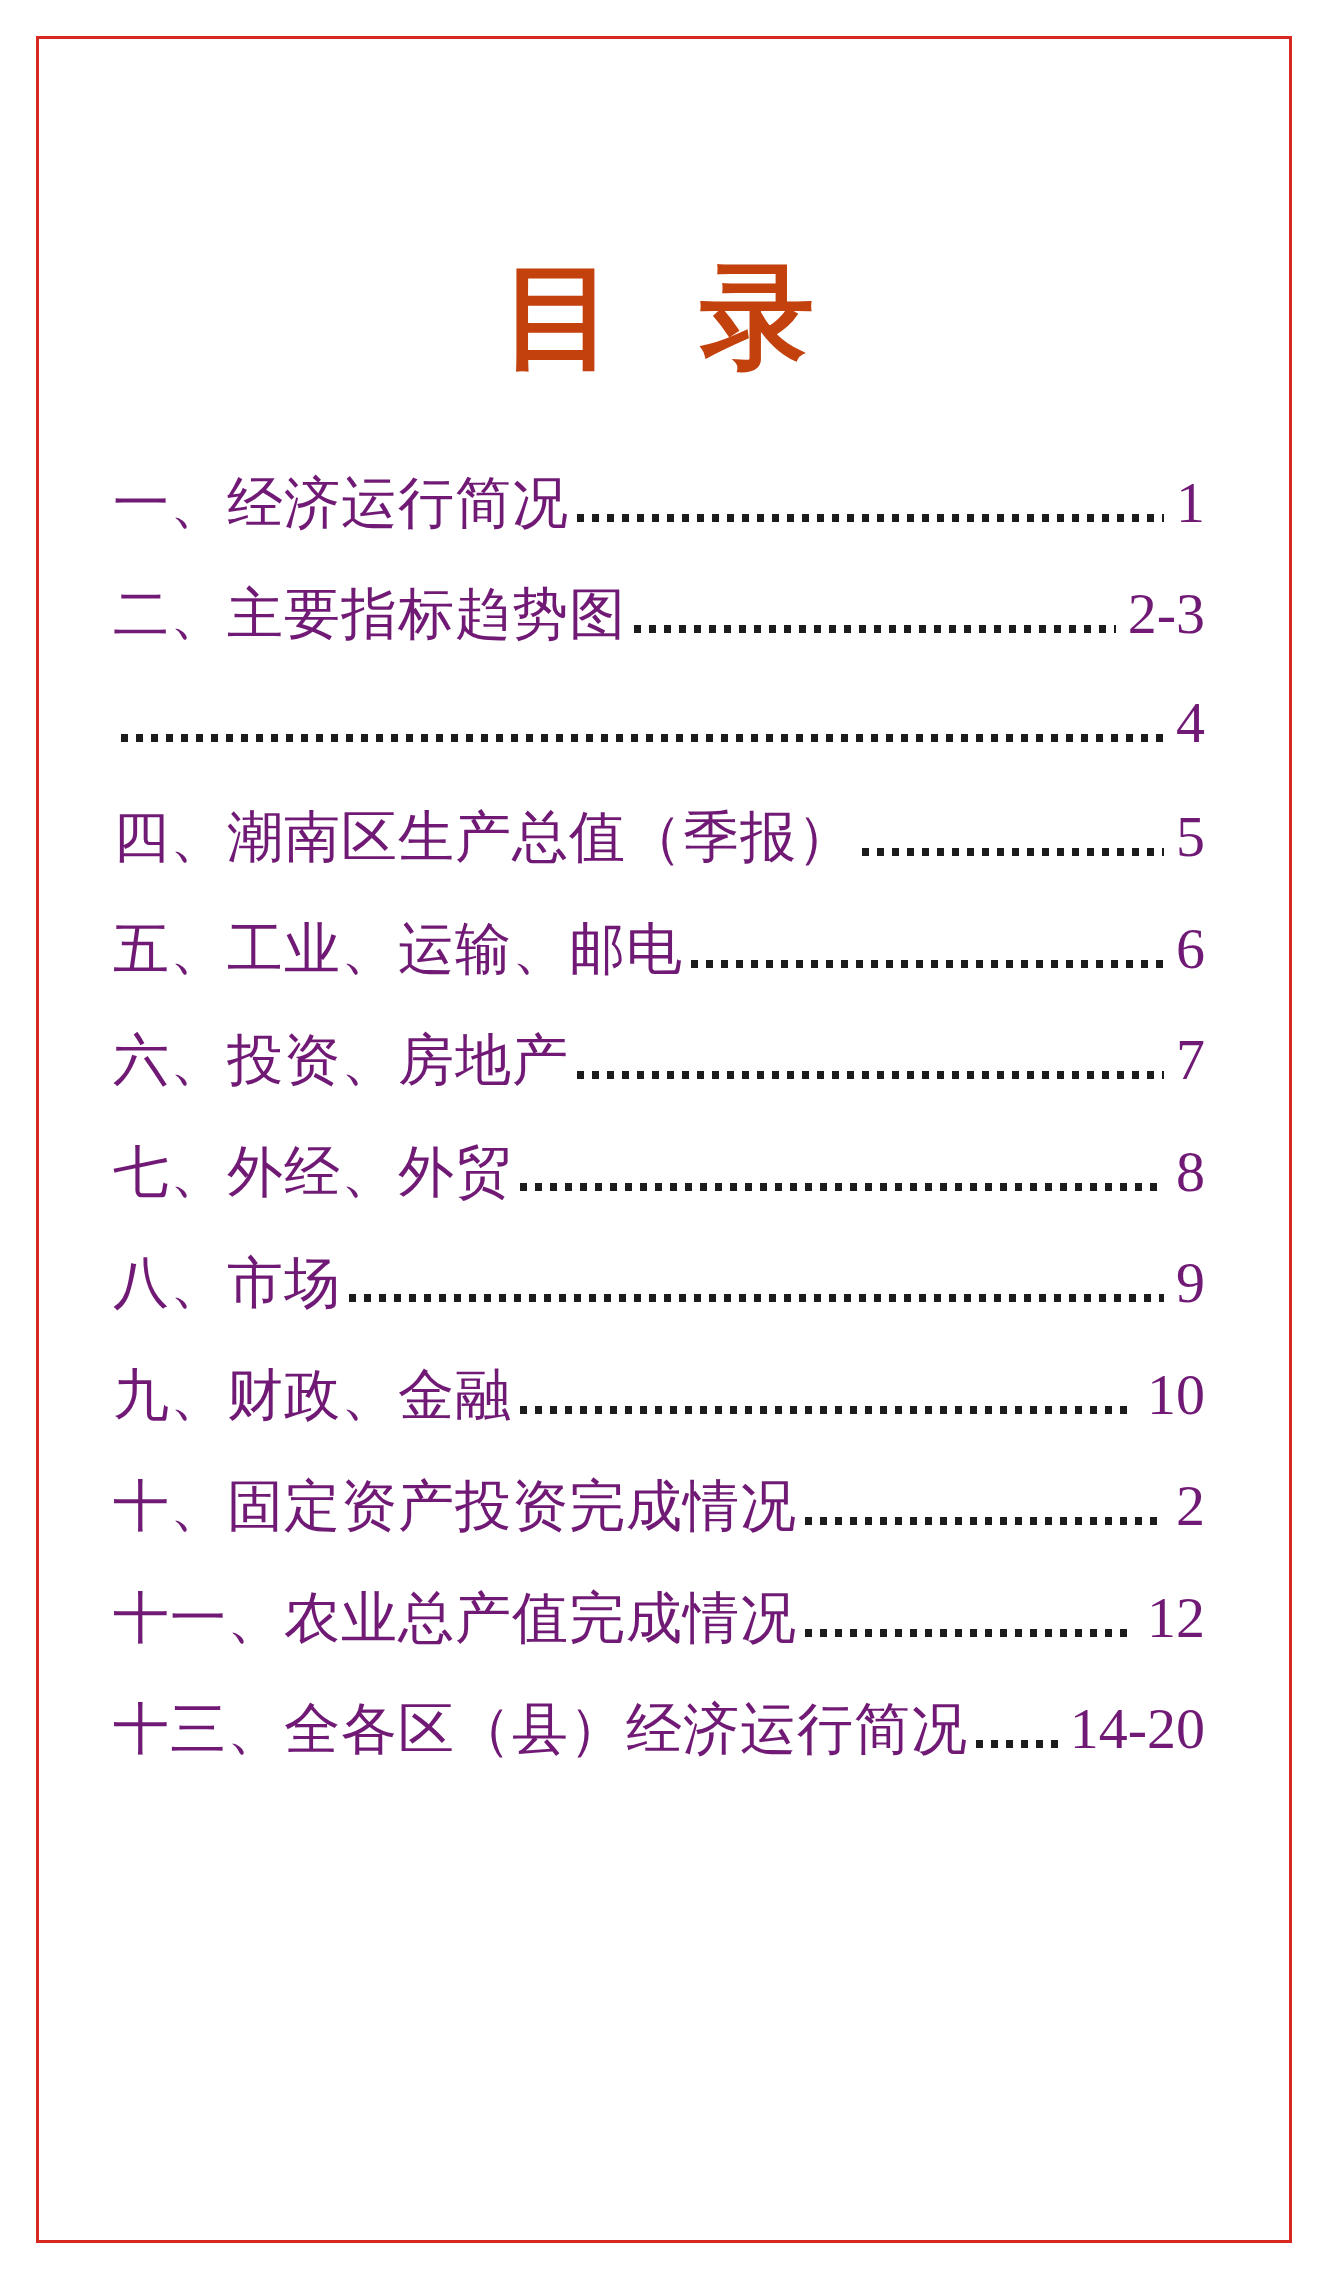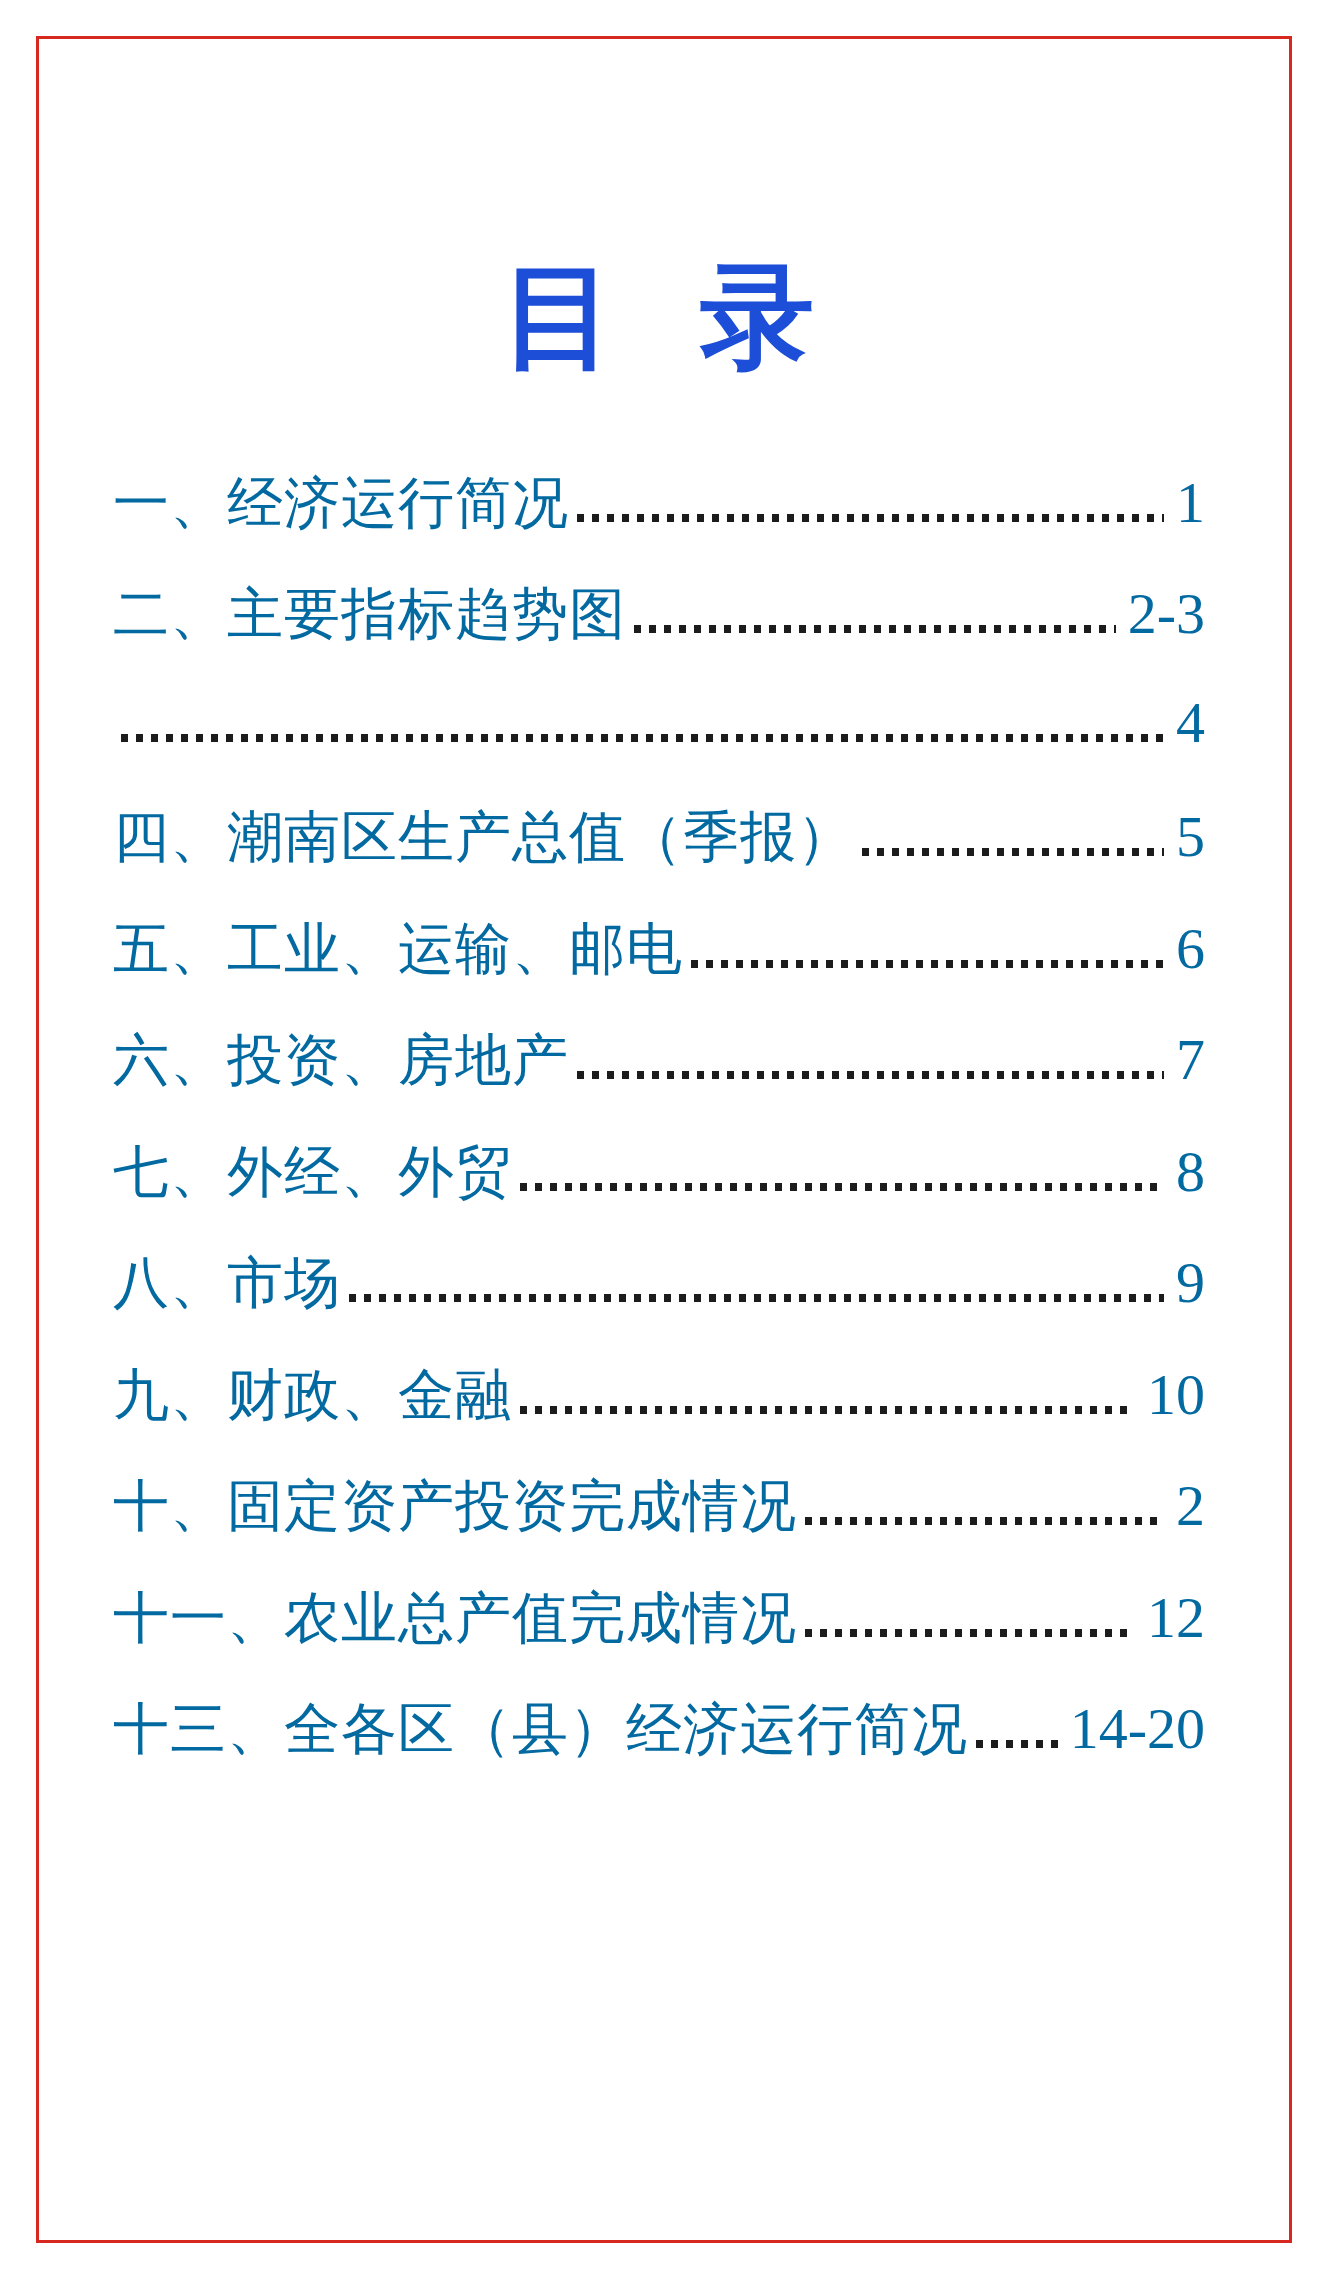--- a/index.html
+++ b/index.html
@@ -28,33 +28,33 @@
     position: absolute;
     top: 0;
     left: 113px;
     right: 123px;
   }
   .toc-title {
     margin-top: 258px;
     font-size: 114px;
     line-height: 1.05;
     font-weight: bold;
-    color: #1d4ed8;
+    color: #c2410c;
     text-align: center;
     word-spacing: 52px;
     letter-spacing: 2px;
   }
   .toc-rows {
     margin-top: 88px;
   }
   .toc-row {
     display: flex;
     align-items: baseline;
     height: 111.5px;
-    color: #0369a1;
+    color: #701a75;
   }
   .entry-text {
     font-size: 56px;
     white-space: nowrap;
     letter-spacing: 1px;
   }
   .leader {
     flex: 1 1 auto;
     height: 8px;
     margin: 0 12px 0 8px;

